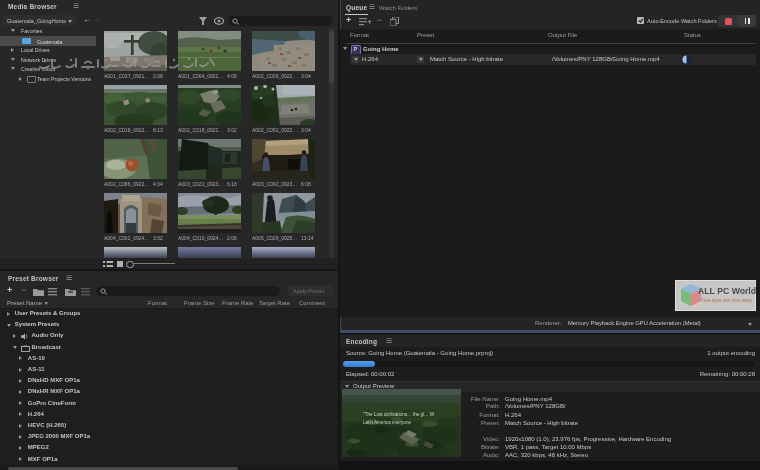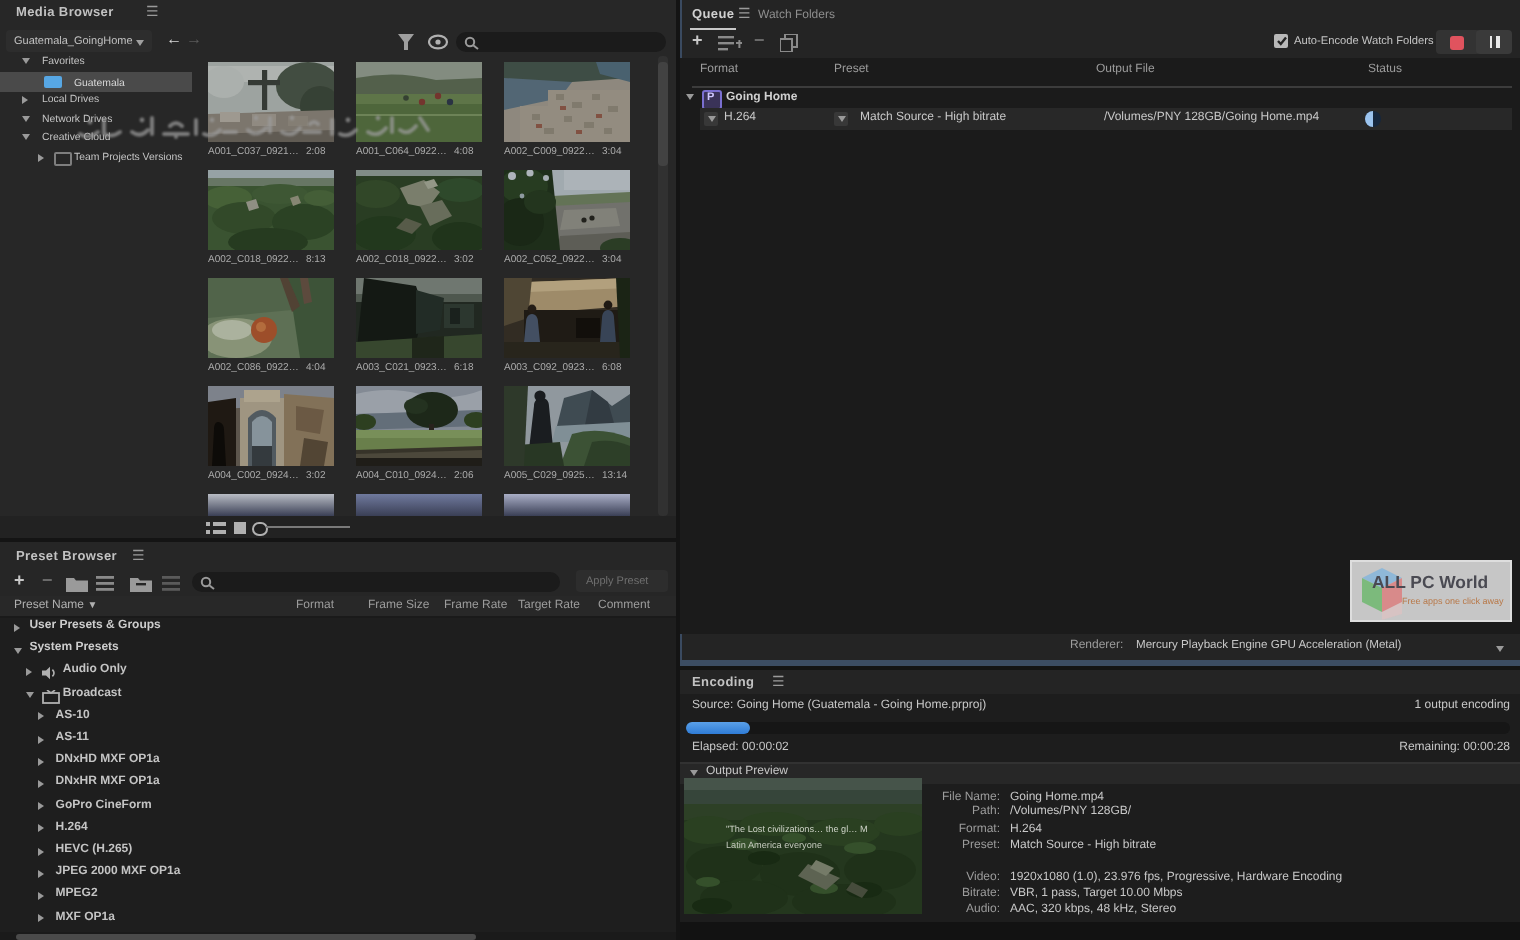--- a/index.html
+++ b/index.html
@@ -521,17 +521,17 @@
       </g>
     </svg>
 
 <div class="abs" style="left:675px;top:280px;width:81px;height:31px;background:#c6c6c6;border:1px solid #dedede;box-sizing:border-box;">
   <svg class="abs" style="left:3px;top:2px;" width="24" height="27" viewBox="0 0 24 27">
     <polygon points="12,1 22,6 12,11 2,6" fill="#8fb8d8"></polygon>
     <polygon points="2,6 12,11 12,23 2,18" fill="#7cba7c"></polygon>
     <polygon points="12,11 22,6 22,18 12,23" fill="#d88a8a"></polygon>
     <polygon points="12,23 22,18 22,24 12,27" fill="#e8c0c0" opacity="0.5"></polygon>
   </svg>
-  <div class="t" style="left:10px;top:4.5px;font-size:8.7px;font-weight:bold;color:#4a4a52;">ALL PC World</div>
+  <div class="t" style="left:22px;top:4.5px;font-size:8.7px;font-weight:bold;color:#4a4a52;">ALL PC World</div>
   <div class="t" style="left:25px;top:16.5px;font-size:4.5px;color:#b87848;">Free apps one click away</div>
 </div>
 
 </div>
 
 </body></html>

